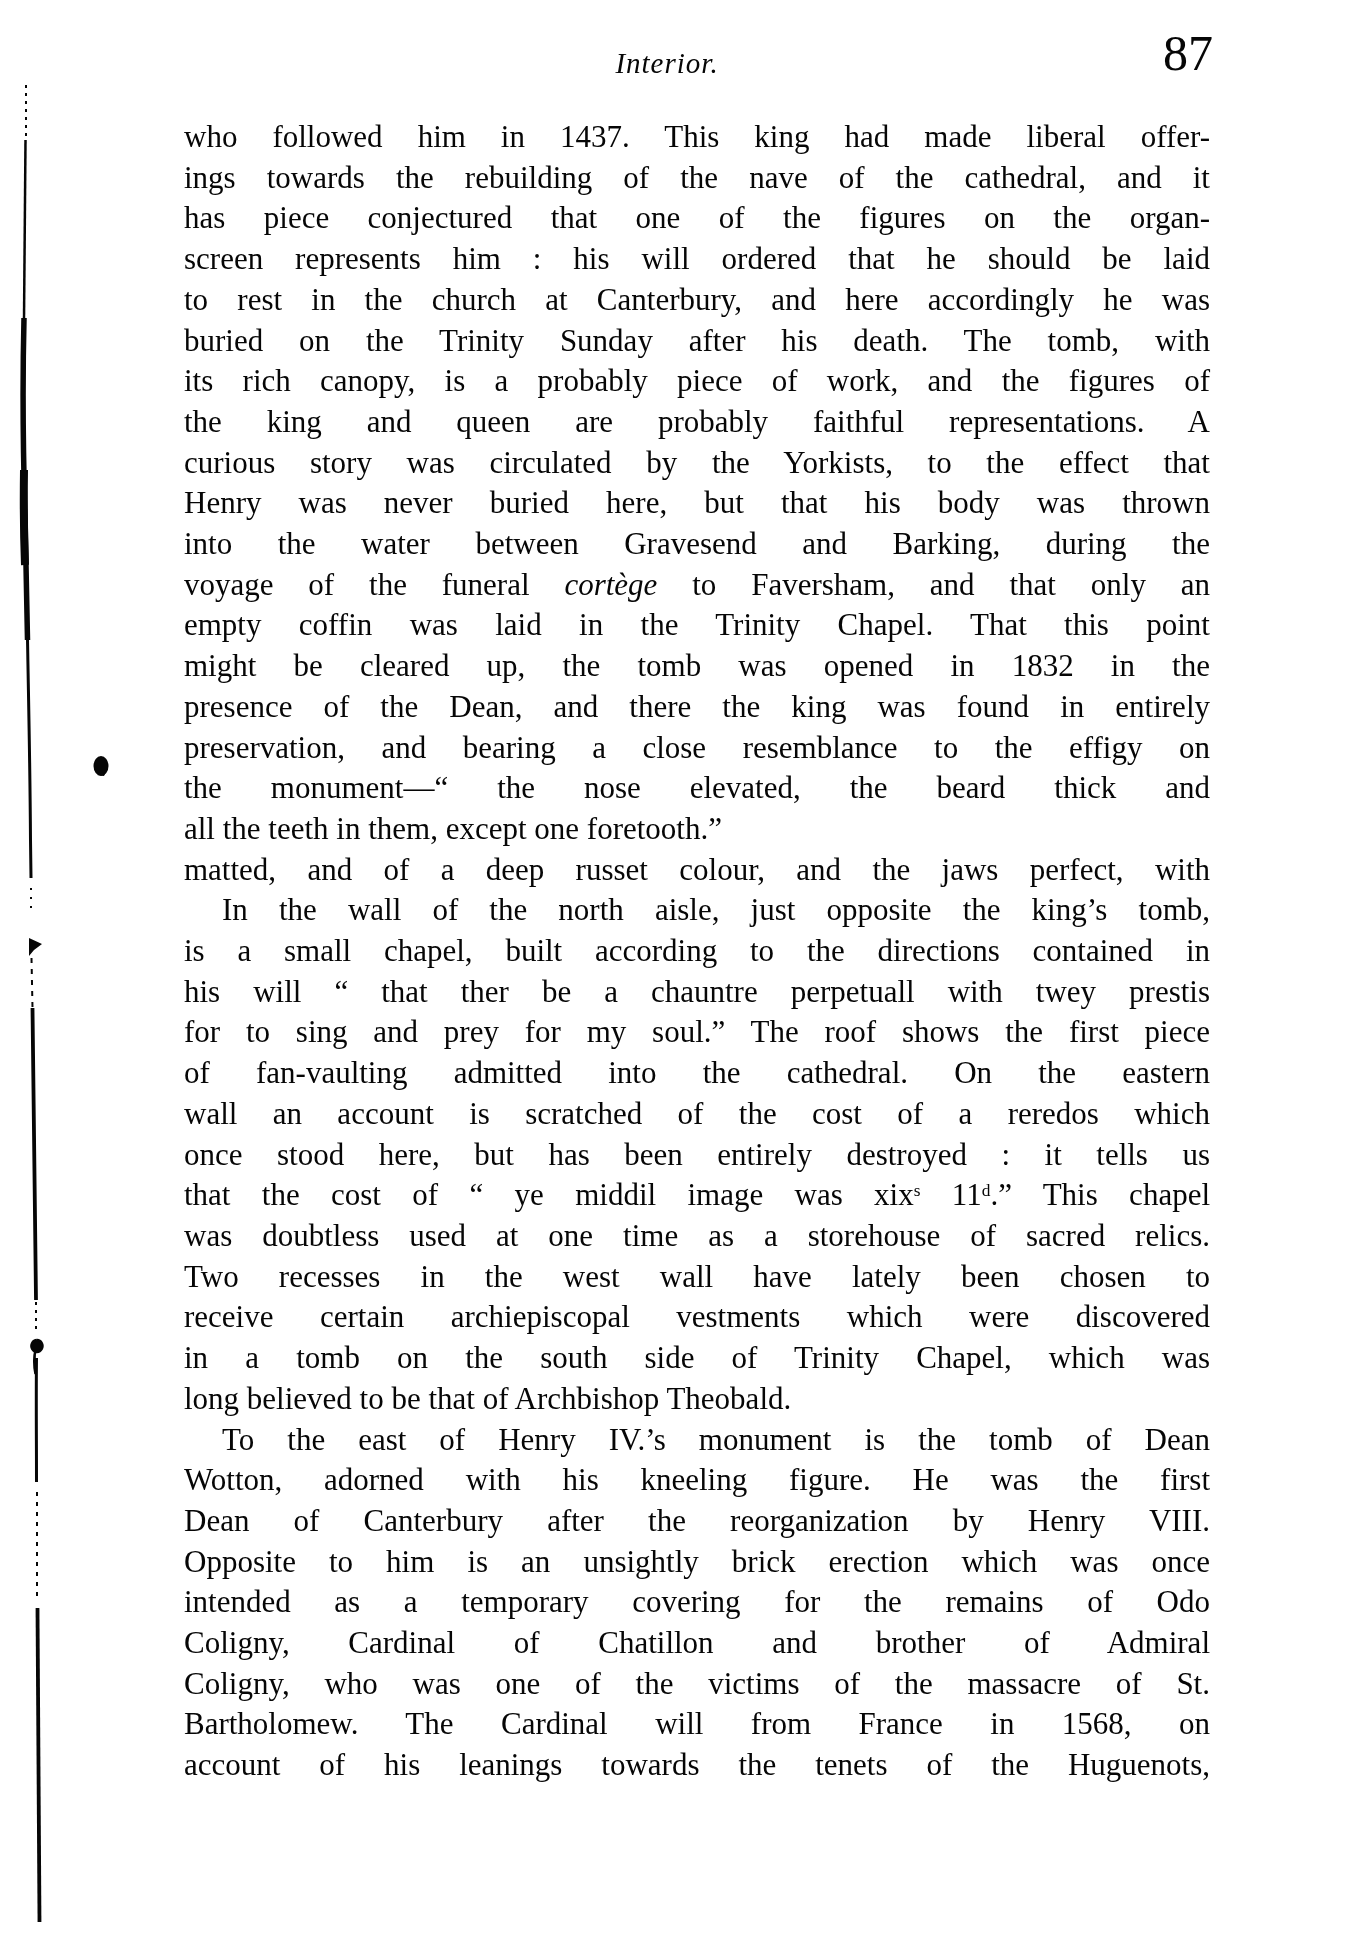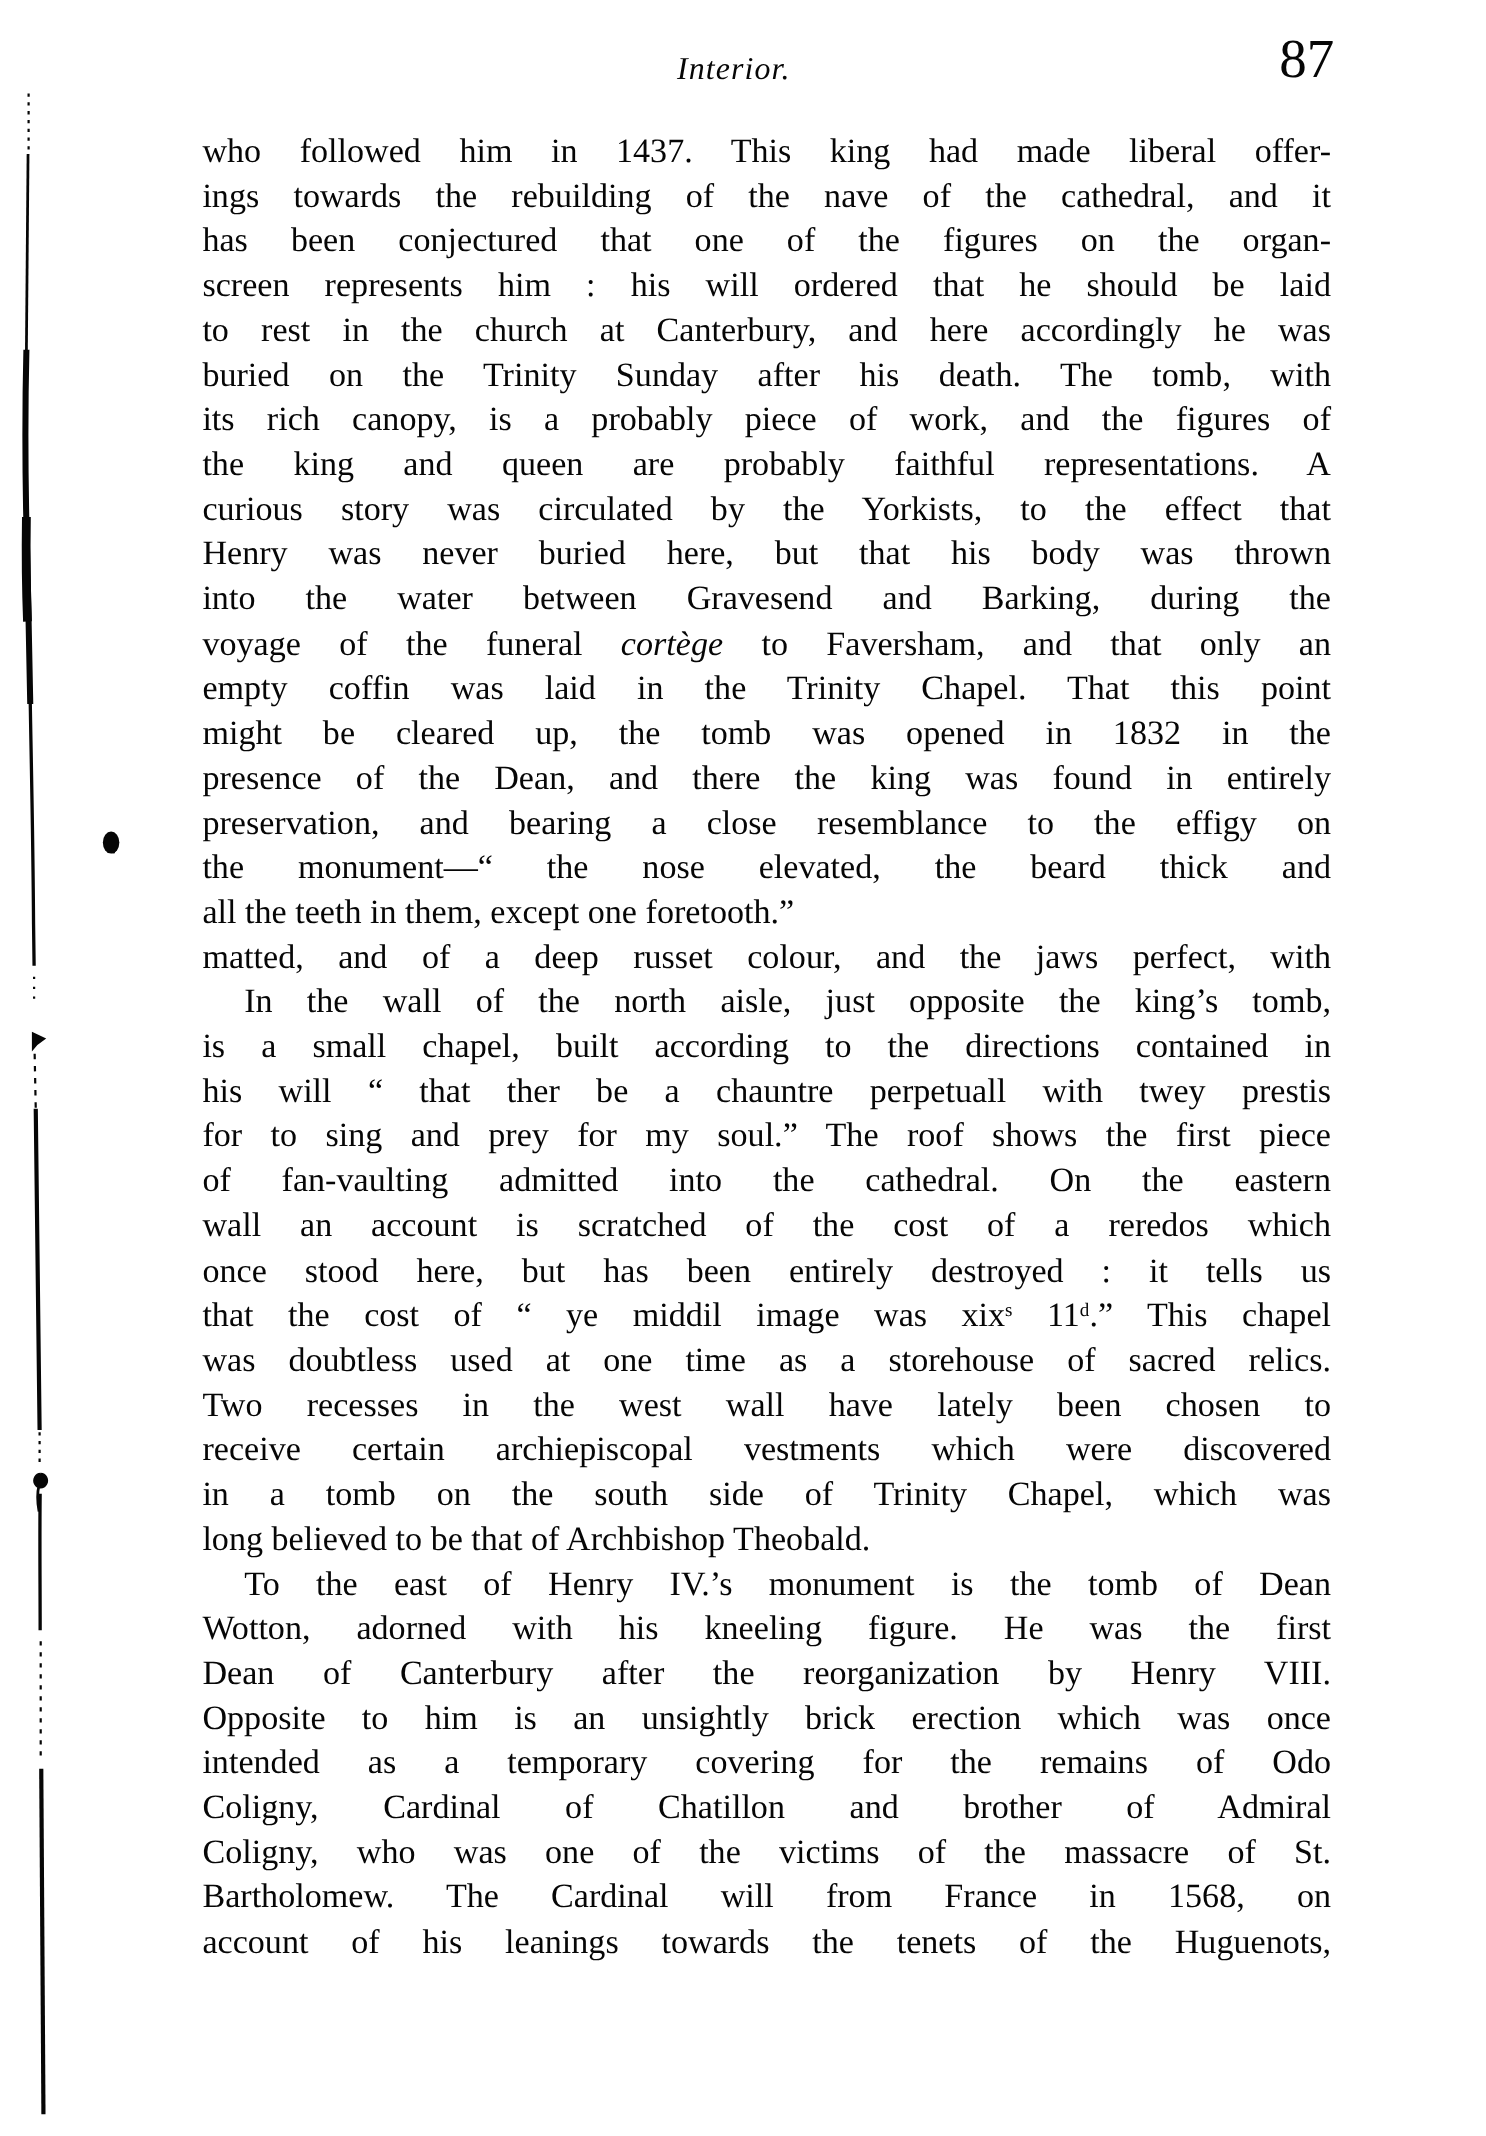--- a/index.html
+++ b/index.html
@@ -85,21 +85,21 @@
     <path d="M97,775 L106,772 L108,768 L104,776 Z" fill="#060606"></path>
   </svg>
 
   <div class="running-title">Interior.</div>
 
   <div class="page-number">87</div>
 
   <div class="text-block" id="text-block">
       <div class="line"><span>who followed him in 1437.  This king had made liberal offer-</span></div>
       <div class="line"><span>ings towards the rebuilding of the nave of the cathedral, and it</span></div>
-      <div class="line"><span>has been conjectured that one of the figures on the organ-</span></div>
+      <div class="line"><span>has piece conjectured that one of the figures on the organ-</span></div>
       <div class="line"><span>screen represents him : his will ordered that he should be laid</span></div>
       <div class="line"><span>to rest in the church at Canterbury, and here accordingly he was</span></div>
       <div class="line"><span>buried on the Trinity Sunday after his death.  The tomb, with</span></div>
       <div class="line"><span>its rich canopy, is a probably piece of work, and the figures of</span></div>
       <div class="line"><span>the king and queen are probably faithful representations.  A</span></div>
       <div class="line"><span>curious story was circulated by the Yorkists, to the effect that</span></div>
       <div class="line"><span>Henry was never buried here, but that his body was thrown</span></div>
       <div class="line"><span>into the water between Gravesend and Barking, during the</span></div>
       <div class="line"><span>voyage of the funeral </span><i>cortège</i><span> to Faversham, and that only an</span></div>
       <div class="line"><span>empty coffin was laid in the Trinity Chapel.  That this point</span></div>

